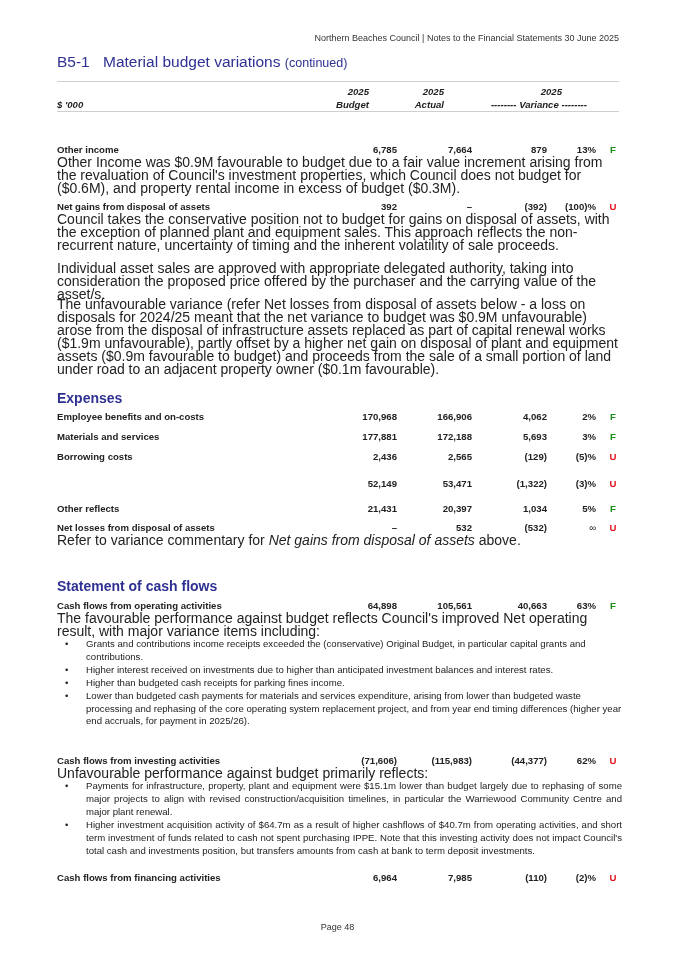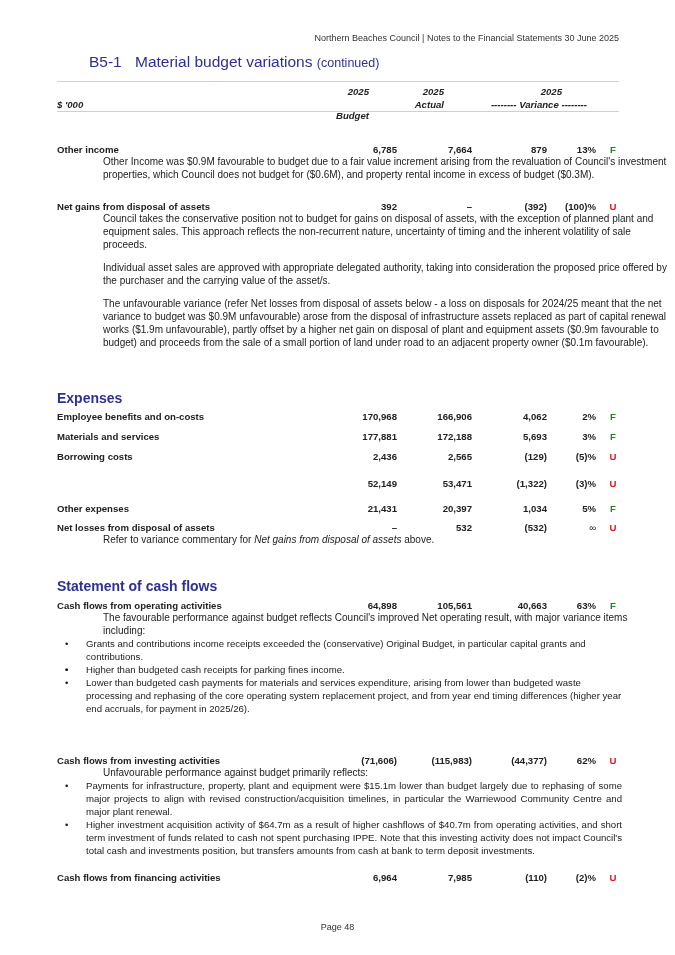--- a/index.html
+++ b/index.html
@@ -1,55 +1,55 @@
 <!DOCTYPE html>
 <html><head>
 <meta charset="utf-8">
 <style>
   html, body { margin: 0; padding: 0; background: #ffffff; }
   body { width: 675px; height: 955px; position: relative; overflow: hidden;
          font-family: "Liberation Sans", sans-serif; color: #222; }
   .page-header { position: absolute; top: 33px; right: 56px; font-size: 9px; color: #333; }
   .title { position: absolute; top: 53px; left: 57px; font-size: 15.5px; color: #2e3192; white-space: nowrap; }
-  .title .num { display: inline-block; width: 46px; margin-left: 32px; }
+  .title .num { display: inline-block; width: 46px; }
   .title .cont { font-size: 12.5px; }
   .hdr-rule { position: absolute; left: 57px; width: 562px; height: 1px; background: #cfcfcf; }
   .col { position: absolute; font-size: 9.6px; font-weight: bold; font-style: italic; text-align: right; color: #222; }
   .row { position: absolute; left: 57px; width: 562px; height: 14px; font-size: 9.6px; }
   .row .lbl { position: absolute; left: 0; top: 0; font-weight: bold; white-space: nowrap; }
   .row .lbl2 { position: absolute; left: 0; top: 0; font-weight: bold; line-height: 12px; }
   .row .v { position: absolute; top: 0; text-align: left; font-weight: bold; }
   .row .b { right: 222px; }
   .row .a { right: 147px; }
   .row .vr { right: 72px; }
   .row .p { right: 23px; }
   .row .fu { right: 0; width: 12px; text-align: center; }
   .fav { color: #1a8c1a; }
   .unf { color: #e0141e; }
-  .para { position: absolute; left: 57px; width: 565px; font-size: 10px; line-height: 12.9px; color: #222; margin-left: 46px; }
+  .para { position: absolute; left: 57px; width: 565px; font-size: 14px; line-height: 12.9px; color: #222; }
   .section { position: absolute; left: 57px; font-size: 14px; font-weight: bold; color: #2e3192; }
   ul.bl { position: absolute; left: 57px; width: 565px; margin: 0; padding: 0; list-style: none; font-size: 9.6px; line-height: 12.9px; }
   ul.bl li { position: relative; padding-left: 29px; }
   ul.bl li .dot { position: absolute; left: 8px; top: 0; }
   ul.bl.just li { text-align: justify; }
   .footer { position: absolute; top: 922px; left: 0; width: 675px; text-align: center; font-size: 9px; color: #333; }
   em { font-style: italic; font-weight: normal; }
 </style>
 </head>
 <body>
 
 <div class="page-header">Northern Beaches Council | Notes to the Financial Statements 30 June 2025</div>
 
 <div class="title">
   <span class="num">B5-1</span><span>Material budget variations</span> <span class="cont">(continued)</span>
 </div>
 
 <div class="hdr-rule" style="top:81px"></div>
 <div class="col" style="top:86px; right:306px">2025</div>
-<div class="col" style="top:110px; right:306px">Budget</div>
+<div class="col" style="top:99px; right:306px">Budget</div>
 <div class="col" style="top:86px; right:231px">2025</div>
 <div class="col" style="top:99px; right:231px">Actual</div>
 <div class="col" style="top:86px; right:113px">2025</div>
 <div class="col" style="top:99px; right:88px">-------- Variance --------</div>
 <div class="col" style="top:99px; left:57px; text-align:center">$ '000</div>
 <div class="hdr-rule" style="top:111px"></div>
 
 <div class="row" style="top:144px">
   <span class="lbl">Other income</span>
   <span class="v b">6,785</span>
@@ -99,21 +99,21 @@
   <span class="v fu unf">U</span>
 </div>
 <div class="row" style="top:472px; height:26px">
   <span class="v b" style="top:6px">52,149</span>
   <span class="v a" style="top:6px">53,471</span>
   <span class="v vr" style="top:6px">(1,322)</span>
   <span class="v p" style="top:6px">(3)%</span>
   <span class="v fu unf" style="top:6px">U</span>
 </div>
 <div class="row" style="top:503px">
-  <span class="lbl">Other expenses</span>
+  <span class="lbl">Other reflects</span>
   <span class="v b">21,431</span>
   <span class="v a">20,397</span>
   <span class="v vr">1,034</span>
   <span class="v p">5%</span>
   <span class="v fu fav">F</span>
 </div>
 <div class="row" style="top:522px">
   <span class="lbl">Net losses from disposal of assets</span>
   <span class="v b">–</span>
   <span class="v a">532</span>
@@ -129,21 +129,21 @@
   <span class="lbl">Cash flows from operating activities</span>
   <span class="v b">64,898</span>
   <span class="v a">105,561</span>
   <span class="v vr">40,663</span>
   <span class="v p">63%</span>
   <span class="v fu fav">F</span>
 </div>
 <div class="para" style="top:612px">The favourable performance against budget reflects Council's improved Net operating result, with major variance items including:</div>
 <ul class="bl" style="top:638px">
   <li><span class="dot">•</span><span>Grants and contributions income receipts exceeded the (conservative) Original Budget, in particular capital grants and contributions.</span></li>
-  <li><span class="dot">•</span></li>
+  <li><span class="dot">•</span><span>Higher interest received on investments due to higher than anticipated investment balances and interest rates.</span></li>
   <li><span class="dot">•</span><span>Higher than budgeted cash receipts for parking fines income.</span></li>
   <li><span class="dot">•</span><span>Lower than budgeted cash payments for materials and services expenditure, arising from lower than budgeted waste processing and rephasing of the core operating system replacement project, and from year end timing differences (higher year end accruals, for payment in 2025/26).</span></li>
 </ul>
 
 <div class="row" style="top:755px">
   <span class="lbl">Cash flows from investing activities</span>
   <span class="v b">(71,606)</span>
   <span class="v a">(115,983)</span>
   <span class="v vr">(44,377)</span>
   <span class="v p">62%</span>

